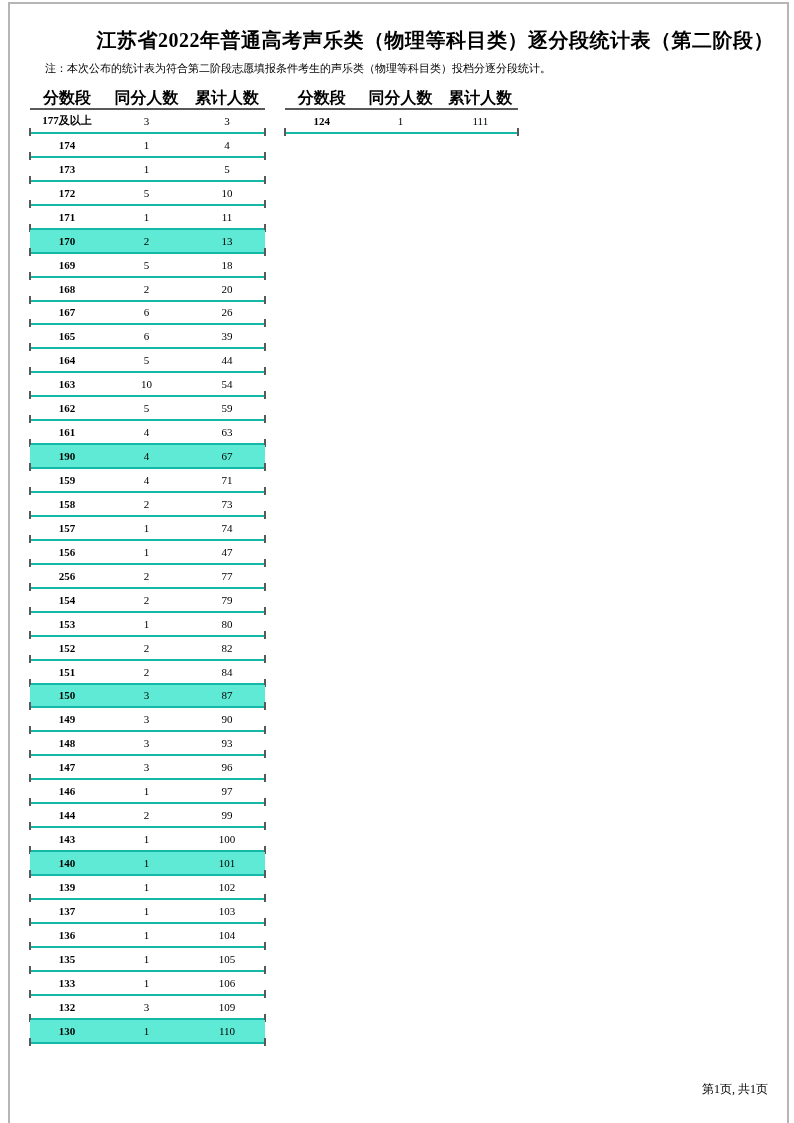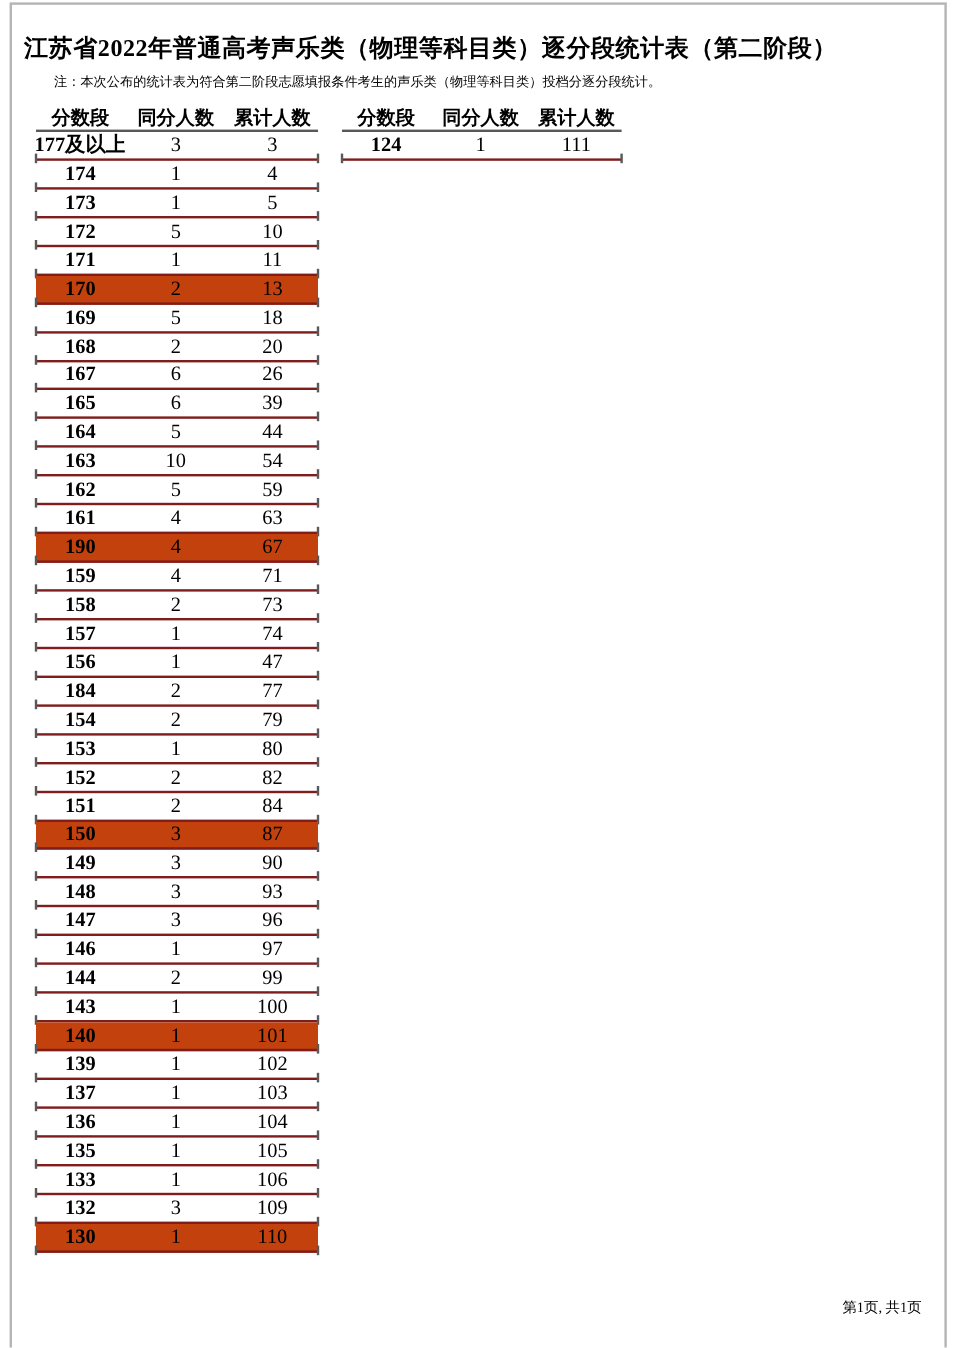--- a/index.html
+++ b/index.html
@@ -10,21 +10,21 @@
     font-family: "Liberation Serif", "DejaVu Serif", serif;
     color: #000;
   }
   .page-frame {
     position: absolute; left: 8px; top: 2px; right: 5px; bottom: -3px;
     border: 2px solid #b5b5b5;
     pointer-events: none;
   }
   .title {
     position: absolute; top: 27px; left: 20px; right: 20px;
-    text-align: left;
+    text-align: right;
     font-size: 20px; font-weight: bold;
     letter-spacing: 0.5px;
     white-space: nowrap;
   }
   .note {
     position: absolute; top: 61px; left: 45px;
     font-size: 11px;
     white-space: nowrap;
   }
   .score-table { position: absolute; top: 88px; }
@@ -37,33 +37,33 @@
   }
   .th, .td {
     display: flex; align-items: center; justify-content: center;
     overflow: hidden; white-space: nowrap;
   }
   .col-score { width: 74px; }
   .col-count { width: 85px; }
   .col-cum   { width: 76px; }
   .trow {
     display: flex; height: 23.95px;
-    border-bottom: 2px solid #7f1d1d;
+    border-bottom: 2px solid #14b8a6;
     position: relative;
-    font-size: 17px;
+    font-size: 11px;
   }
   .trow::before, .trow::after {
     content: ""; position: absolute;
     width: 2px; height: 8px; bottom: -4px;
     background: #595959;
   }
   .trow::before { left: -1px; }
   .trow::after  { right: -1px; }
   .trow .col-score { font-weight: bold; }
-  .trow.shaded { background: #c2410c; }
+  .trow.shaded { background: #5eead4; }
   .footer {
     position: absolute; top: 1081px; right: 26px;
     font-size: 12px;
     font-family: Liberation Serif, serif;
   }
 </style>
 </head>
 <body>
 
 <div class="page">
@@ -169,21 +169,21 @@
           <div class="td col-score">157</div>
           <div class="td col-count">1</div>
           <div class="td col-cum">74</div>
         </div>
         <div class="trow">
           <div class="td col-score">156</div>
           <div class="td col-count">1</div>
           <div class="td col-cum">47</div>
         </div>
         <div class="trow">
-          <div class="td col-score">184</div>
+          <div class="td col-score">256</div>
           <div class="td col-count">2</div>
           <div class="td col-cum">77</div>
         </div>
         <div class="trow">
           <div class="td col-score">154</div>
           <div class="td col-count">2</div>
           <div class="td col-cum">79</div>
         </div>
         <div class="trow">
           <div class="td col-score">153</div>

